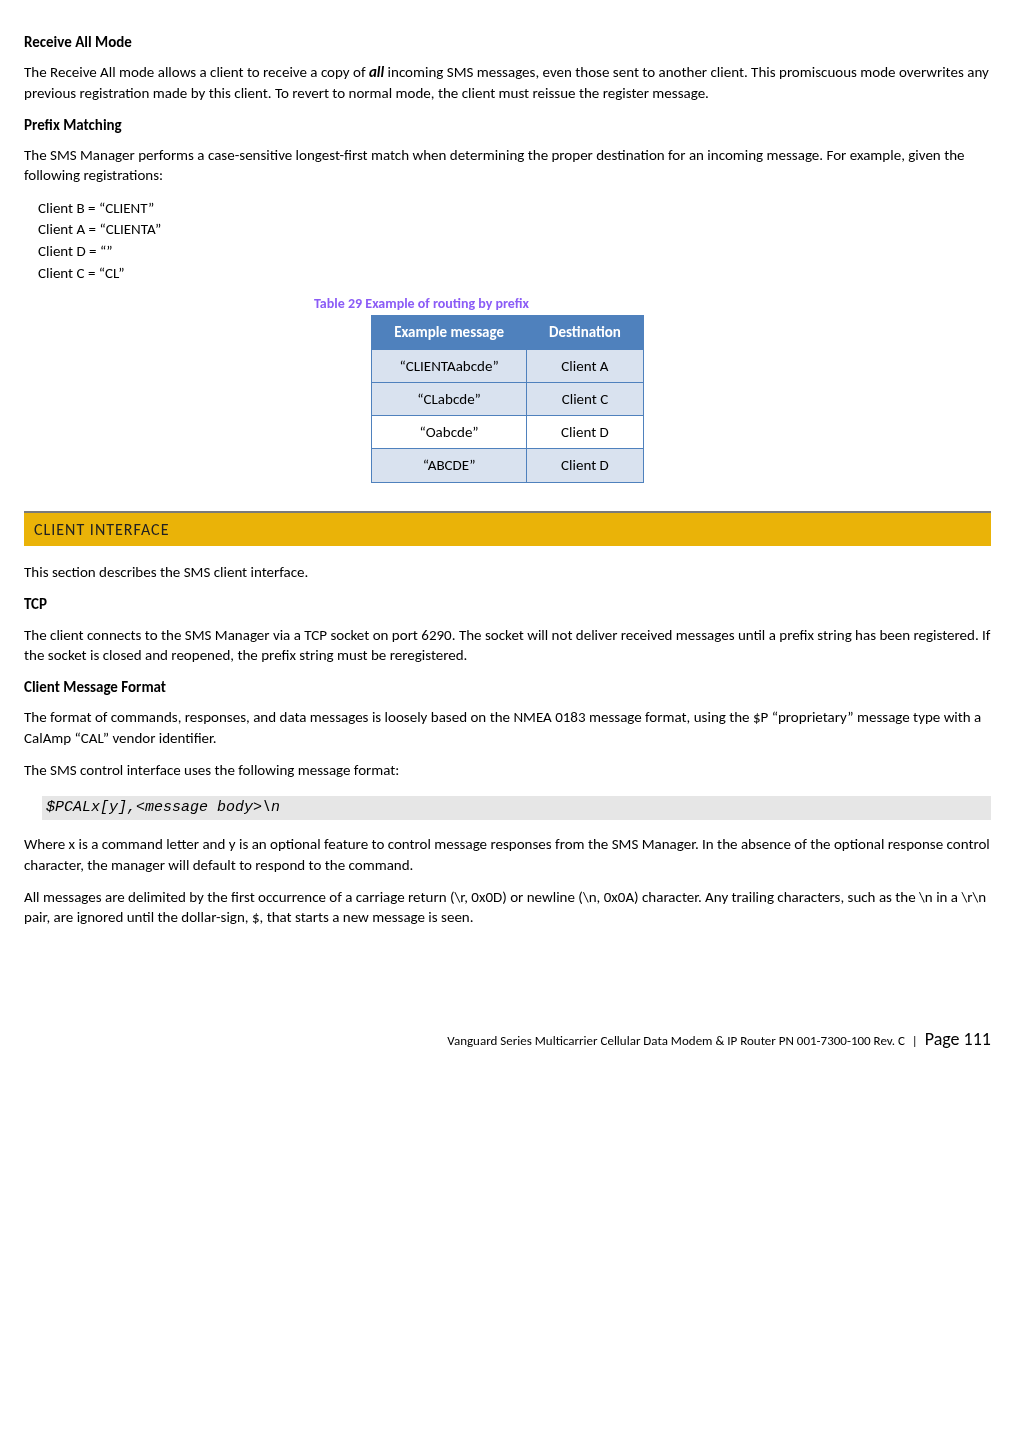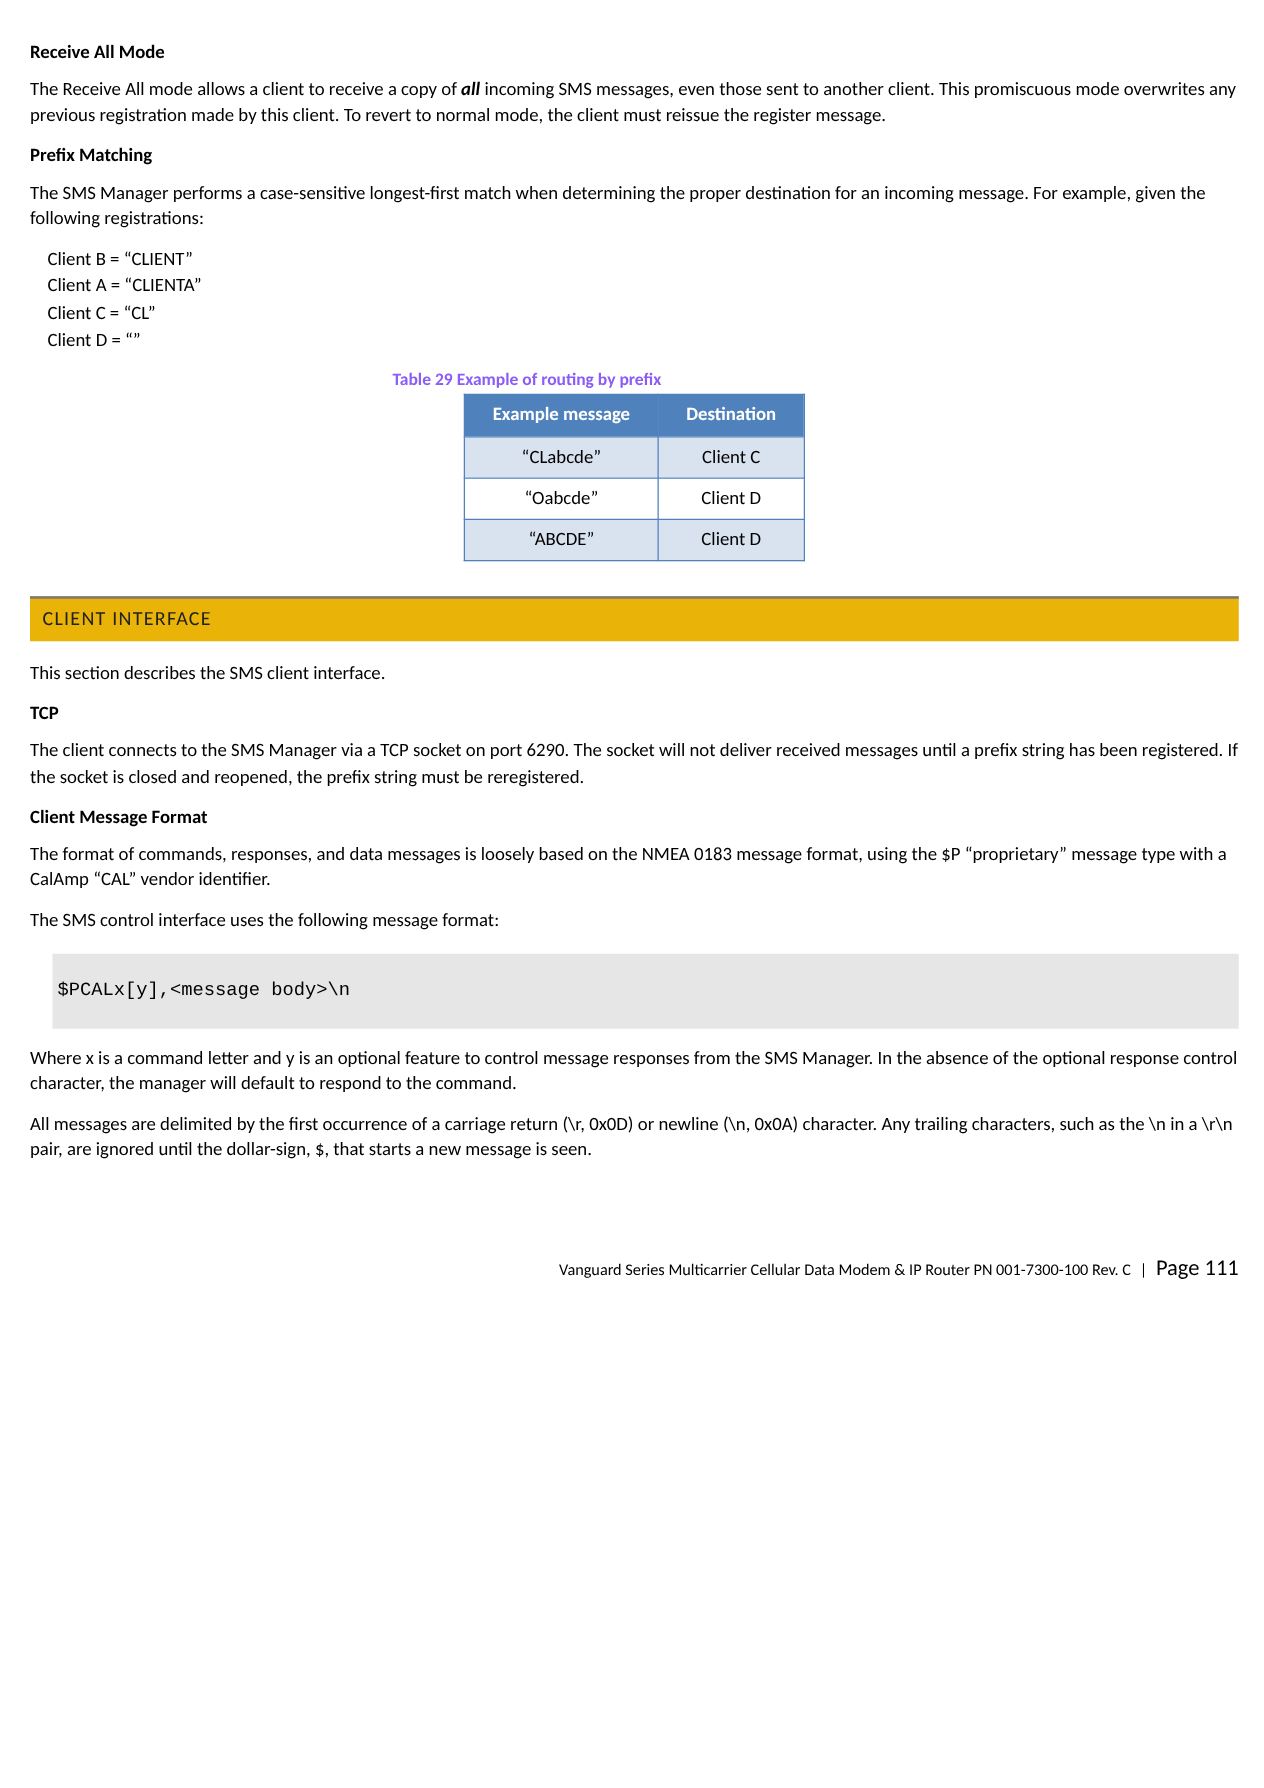--- a/index.html
+++ b/index.html
@@ -58,60 +58,65 @@
     background: #eab308;
     padding: 6px 10px;
     font-size: 16px;
     letter-spacing: 1px;
     color: #222;
     margin: 28px 0 16px 0;
   }
   .code-line {
     font-family: Consolas, "Courier New", monospace;
     background: #e6e6e6;
-    padding: 20px 4px;
+    padding: 2px 4px;
     display: block;
     margin: 16px 0 14px 18px;
     font-size: 15px;
     white-space: pre;
+    font-style: italic;
   }
   .footer {
     position: relative;
-    margin-top: 72px;
+    margin-top: 100px;
     text-align: right;
     font-size: 13px;
   }
   .footer .pg { font-size: 18px; }
   .footer .sep { margin: 0 4px; }
 </style>
 </head>
 <body>
 
 <div class="subhead">Receive All Mode</div>
 <p>The Receive All mode allows a client to receive a copy of <span class="strong-inline">all</span> incoming SMS messages, even those sent to another client. This promiscuous mode overwrites any previous registration made by this client. To revert to normal mode, the client must reissue the register message.</p>
 
 <div class="subhead">Prefix Matching</div>
 <p>The SMS Manager performs a case-sensitive longest-first match when determining the proper destination for an incoming message. For example, given the following registrations:</p>
 
 <div class="client-list">
   <div>Client B = “CLIENT”</div>
   <div>Client A = “CLIENTA”</div>
+  <div>Client D = “”</div>
   <div>Client C = “CL”</div>
-  <div>Client D = “”</div>
 </div>
 
 <div class="table-caption">Table 29 Example of routing by prefix</div>
 <table class="routing-table">
   <thead>
     <tr>
       <th>Example message</th>
       <th>Destination</th>
     </tr>
   </thead>
   <tbody>
+    <tr class="even">
+      <td>“CLIENTAabcde”</td>
+      <td>Client A</td>
+    </tr>
     <tr class="even">
       <td>“CLabcde”</td>
       <td>Client C</td>
     </tr>
     <tr class="odd">
       <td>“Oabcde”</td>
       <td>Client D</td>
     </tr>
     <tr class="even">
       <td>“ABCDE”</td>

